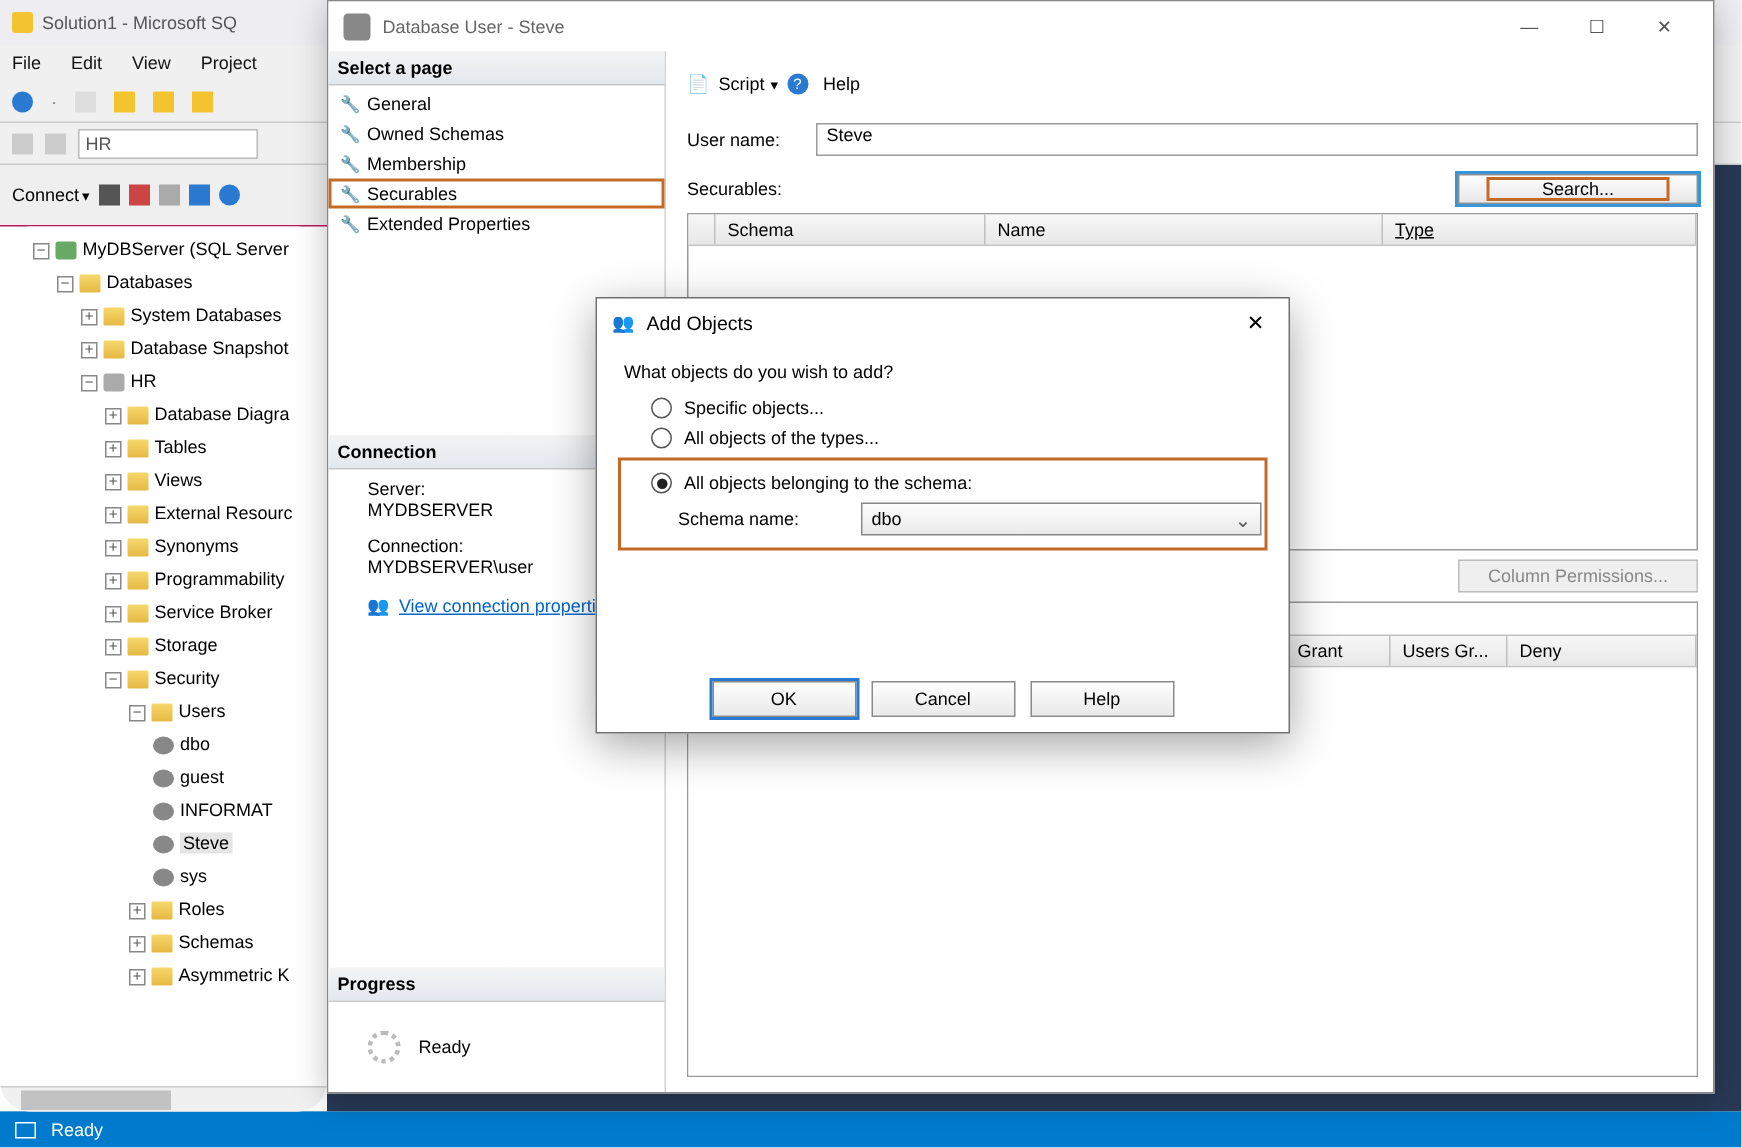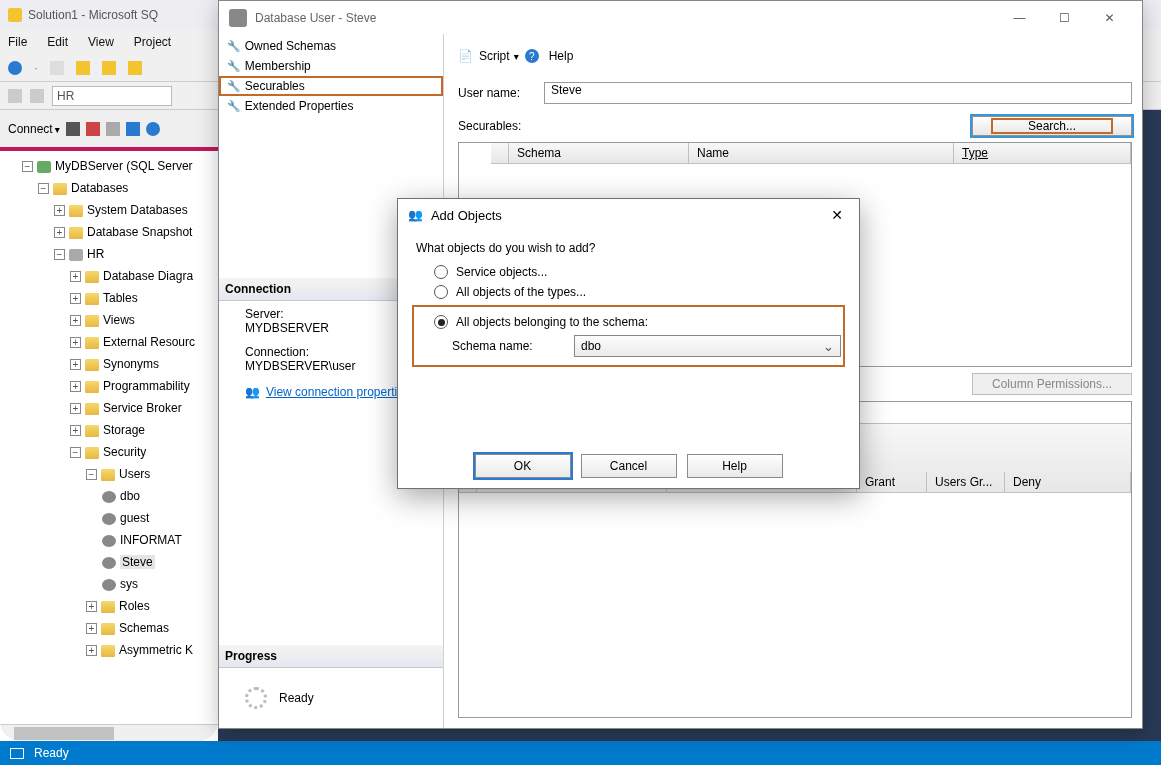--- a/index.html
+++ b/index.html
@@ -6,21 +6,21 @@
   body { margin: 0; width: 1161px; height: 765px; background: #fff; position: relative; overflow: hidden; }
   
   .ssms-window { position: absolute; left: 0; top: 0; width: 1161px; height: 765px; background: #f0f0f0; display: flex; flex-direction: column; }
   .ssms-titlebar { height: 30px; display: flex; align-items: center; padding: 0 8px; background: #eeeef2; color:#555; }
   .ssms-menubar { height: 24px; display: flex; align-items: center; padding: 0 8px; gap: 20px; color:#111; }
   .ssms-menubar span { cursor: default; }
   .ssms-toolbar { height: 28px; display: flex; align-items: center; padding: 0 8px; gap: 12px; border-bottom:1px solid #ccc; }
   .ssms-toolbar2 { height: 28px; display: flex; align-items: center; padding: 0 8px; gap: 8px; border-bottom:1px solid #ccc; }
   .hr-combo { width:120px; height:20px; border:1px solid #bbb; background:#fff; padding:0 4px; color:#555; display:flex; align-items:center; }
   .oe-bar { background:#fdf6c5; height:28px; display:flex; align-items:center; padding:0 8px; color:#444; }
-  .connect-row { height:41px; display:flex; align-items:center; padding:0 8px; gap:6px; background:#efefef; border-bottom:4px solid #be185d; }
+  .connect-row { height:41px; display:flex; align-items:center; padding:0 8px; gap:6px; background:#efefef; border-bottom:1px solid #be185d; }
   .connect-row .drop::after { content:"▾"; margin-left:2px; font-size:10px; }
   .tree { flex:1; background:#fff; padding:4px 4px 4px 6px; overflow:hidden; position:relative;border-radius:20px; }
   .tree ul { list-style:none; margin:0; padding-left:16px; }
   .tree li { white-space:nowrap; line-height:22px; }
   .tree .toggle { display:inline-block; width:11px; height:11px; border:1px solid #888; text-align:center; line-height:9px; font-size:10px; margin-right:4px; background:#fff; color:#555; }
   .tree .ico { display:inline-block; width:14px; height:12px; margin-right:4px; vertical-align:middle; }
   .folder { background:linear-gradient(#f6d86b,#e6b844); border-radius:1px; }
   .db { background:#aaa; border-radius:2px; }
   .srv { background:#6a6; border-radius:2px; }
   .usr { background:#888; border-radius:50%; }
@@ -50,32 +50,32 @@
   .help-icon { width:14px; height:14px; border-radius:50%; background:#2a7ad2; color:#fff; font-size:10px; display:inline-flex; align-items:center; justify-content:center; margin-right:4px; }
   .form-row { display:flex; align-items:center; margin-bottom:12px; }
   .form-row label { width:86px; }
   .form-row .txt { flex:1; border:1px solid #9a9a9a; height:22px; padding:0 6px; background:#fff; }
   .sec-row { display:flex; align-items:center; margin-bottom:6px; }
   .sec-row label { flex:1; }
   .btn { border:1px solid #919191; background:linear-gradient(#fefefe,#e7e7e7); padding:2px 0; width:160px; text-align:center; cursor:default; }
   .btn.search { outline:2px solid #3a95d6; outline-offset:0; }
   .btn.search .lbl { display:inline-block; outline:2px solid #c46a28; outline-offset:-1px; padding:0 36px; }
   .grid { border:1px solid #9a9a9a; height:225px; background:#fff; display:flex; flex-direction:column; }
-  .grid-header { display:flex; background:linear-gradient(#f7f7f7,#e7e7e7); border-bottom:1px solid #c0c0c0;margin-left:32px; }
+  .grid-header { display:flex; background:linear-gradient(#f7f7f7,#e7e7e7); border-bottom:1px solid #c0c0c0; }
   .grid-header div { padding:3px 8px; border-right:1px solid #c0c0c0; }
   .grid-header .c1 { width:18px; border-right:1px solid #c0c0c0; }
   .grid-header .c2 { width:180px; }
   .grid-header .c3 { width:265px; }
   .grid-header .c4 { flex:1;text-decoration:underline; }
   .colperm-btn { align-self:flex-end; margin:6px 0; width:160px; border:1px solid #bdbdbd; background:#efefef; color:#888; text-align:center; padding:3px 0; }
   .tabbox { border:1px solid #9a9a9a; flex:1; display:flex; flex-direction:column; }
   .tabbar { display:flex; background:#fff; }
   .tab { border:1px solid #9a9a9a; border-bottom:none; padding:3px 14px; background:#fff; position:relative; top:1px; }
   .perm-header { display:flex; background:linear-gradient(#f7f7f7,#e7e7e7); border-top:1px solid #c0c0c0; border-bottom:1px solid #c0c0c0; }
-  .perm-header div { padding:3px 8px; border-right:1px solid #c0c0c0;margin-top:48px; }
+  .perm-header div { padding:3px 8px; border-right:1px solid #c0c0c0; }
   .perm-header .p1 { width:18px; }
   .perm-header .p2 { width:190px; }
   .perm-header .p3 { width:190px; }
   .perm-header .p4 { width:70px; }
   .perm-header .p5 { width:78px; }
   .perm-header .p6 { flex:1; }
   
   .dlg-add { position:absolute; left:397px; top:198px; width:463px; height:291px; background:#fff; border:1px solid #707070; box-shadow:0 8px 28px rgba(0,0,0,.35); display:flex; flex-direction:column; }
   .dlg-add .hdr { height:32px; display:flex; align-items:center; padding:0 10px; }
   .dlg-add .hdr .spacer { flex:1; }
@@ -194,21 +194,23 @@
     <span class="icon-slot"></span>
     <span>Database User - Steve</span>
     <span class="spacer"></span>
     <span class="winbtn">—</span>
     <span class="winbtn">☐</span>
     <span class="winbtn">✕</span>
   </div>
   <div class="dlg-body">
 
     <div class="left-panel">
+      <div class="panel-head">Select a page</div>
       <div class="pages">
+        <div>General</div>
         <div>Owned Schemas</div>
         <div>Membership</div>
         <div class="hl">Securables</div>
         <div>Extended Properties</div>
       </div>
       <div class="panel-head">Connection</div>
       <div class="conn-block">
         <div>Server:</div>
         <div>MYDBSERVER</div>
         <div style="height:10px"></div>
@@ -271,21 +273,21 @@
   <div class="hdr">
     <span style="margin-right:8px">👥</span>
     <span style="font-size:13px">Add Objects</span>
     <span class="spacer"></span>
     <span class="close">✕</span>
   </div>
   <div class="content">
     <div style="margin:6px 0 10px 0">What objects do you wish to add?</div>
     <div class="radio-row">
       <span class="radio"></span>
-      <span>Service objects...</span>
+      <span>Specific objects...</span>
     </div>
     <div class="radio-row">
       <span class="radio"></span>
       <span>All objects of the types...</span>
     </div>
     <div class="hl-box">
       <div class="radio-row" style="margin-left:18px">
         <span class="radio on"></span>
         <span>All objects belonging to the schema:</span>
       </div>

